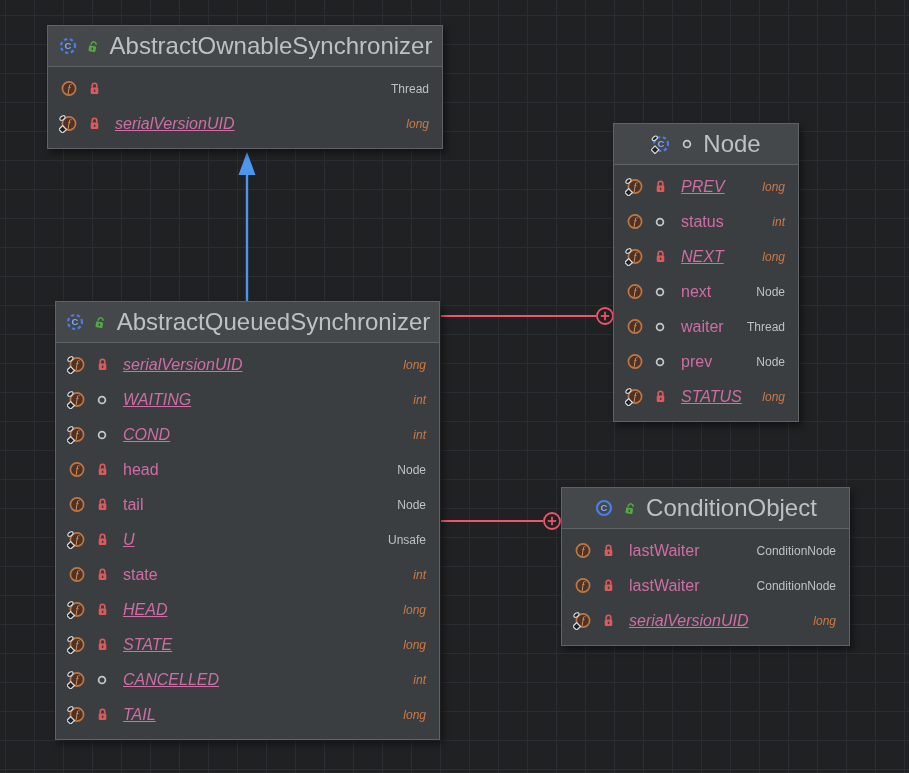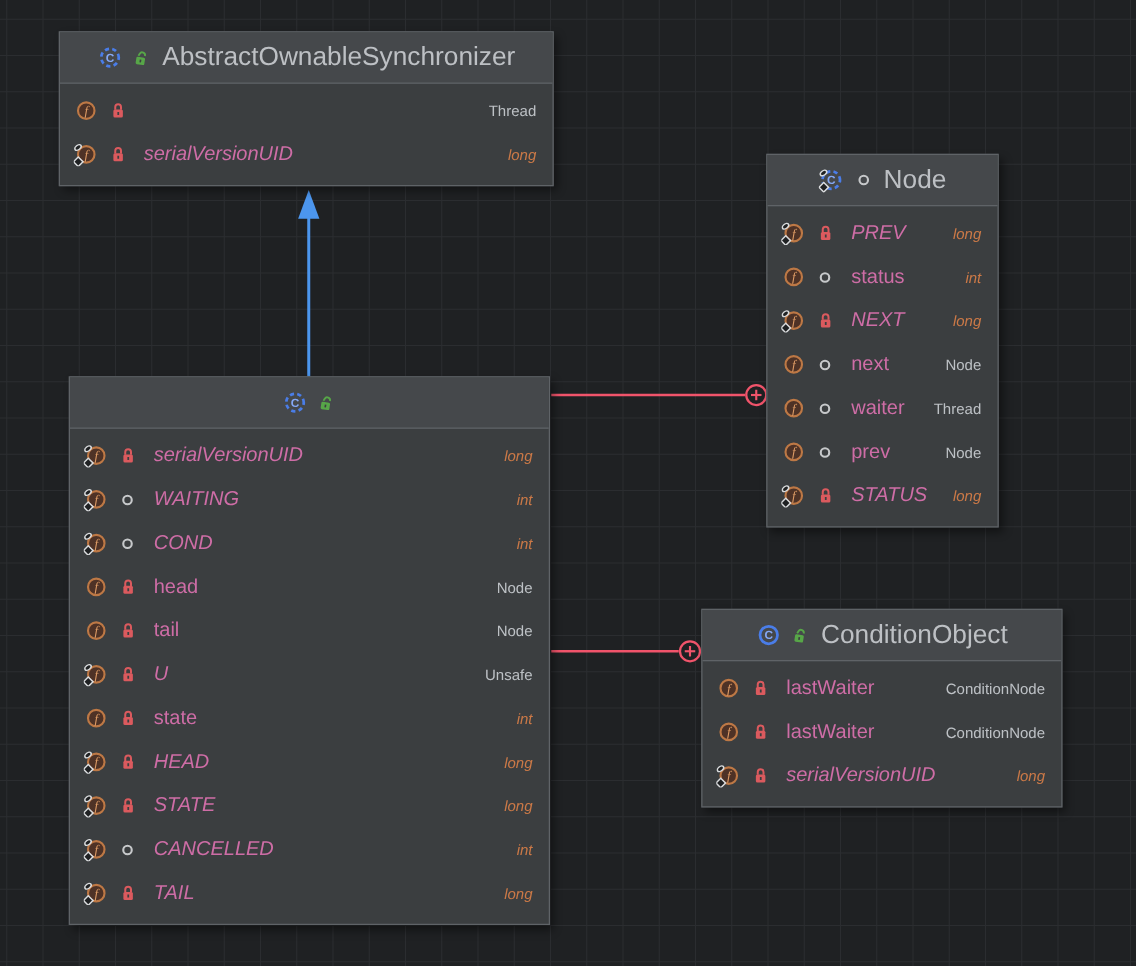--- a/index.html
+++ b/index.html
@@ -21,28 +21,28 @@
     background:var(--node-body,#3B3E40);
     border:1px solid var(--node-border,#5F6367);
     box-shadow:3px 4px 7px rgba(0,0,0,0.45);
   }
   .class-header{
     height:40px;display:flex;align-items:center;justify-content:center;gap:8px;
     background:var(--node-header,#45484B);
     border-bottom:1px solid var(--node-border,#5F6367);
     padding:0 8px;cursor:default;
   }
-  .class-title{font-size:21px;color:var(--title,#BDC0C4);white-space:nowrap;}
+  .class-title{font-size:24px;color:var(--title,#BDC0C4);white-space:nowrap;}
   .fields{padding:4px 0 7px 0;}
   .field-row{height:35px;display:flex;align-items:center;padding:0 13px 0 11px;}
   .ficon{width:19px;height:19px;display:inline-flex;flex:none;}
   .vicon{width:16px;display:inline-flex;justify-content:center;flex:none;margin-left:8px;}
   .hicon{width:20px;height:20px;display:inline-flex;flex:none;}
   .field-name{font-size:16px;color:var(--fname,#CE6DA6);margin-left:13px;white-space:nowrap;}
-  .field-name.static{font-style:italic;}
+  .field-name.static{font-style:italic;text-decoration:underline;}
   .field-type{margin-left:auto;font-size:12px;padding-left:12px;white-space:nowrap;}
   .field-type.primitive{color:var(--tprim,#CB7947);font-style:italic;}
   .field-type.class{color:var(--tclass,#BDC1C5);}
   svg{display:block;}
 </style>
 </head>
 <body>
 
 <div class="canvas" id="canvas" style="--bg: #1F2123; --grid: #2B2D30; --node-body: #3B3E40; --node-header: #45484B; --node-border: #5F6367; --title: #BDC0C4; --fname: #CE6DA6; --tprim: #CB7947; --tclass: #BDC1C5;">
   <svg class="edges" id="edges" width="909" height="773">
@@ -134,20 +134,21 @@
         </span>
         <span class="vicon" style="margin-left:0">
           <svg width="15" height="15" viewBox="0 0 15 15">
       <g transform="rotate(9 7.5 9)">
         <path d="M5.1 7 V5.1 a2.3 2.3 0 0 1 4.5 -0.7" fill="none" stroke="#57A648" stroke-width="1.5" transform="rotate(24 7 4.5)"></path>
         <rect x="2.9" y="6.9" width="7" height="6" rx="1.1" fill="#57A648"></rect>
         <rect x="5.8" y="8.8" width="1.3" height="2.2" fill="#3B3E40"></rect>
             </g>
           </svg>
         </span>
+        <span class="class-title">AbstractQueuedSynchronizer</span>
       </div>
       <div class="fields">
         <div class="field-row">
           <span class="ficon">
             <svg width="19" height="19" viewBox="0 0 19 19">
     <circle cx="10" cy="9.5" r="6.6" fill="#4E3226" stroke="#BD7845" stroke-width="1.7"></circle>
     <text x="10" y="13" text-anchor="middle" font-size="10.5" font-style="italic" fill="#DE9C66" font-family="Liberation Serif, serif">f</text>
     <ellipse cx="3.4" cy="4" rx="2.9" ry="1.8" fill="#1F2123" stroke="#D9DBDD" stroke-width="1.2" transform="rotate(-38 3.4 4)"></ellipse>
               <rect x="0.9" y="12.7" width="5.4" height="5.4" fill="#1F2123" stroke="#D9DBDD" stroke-width="1.2" transform="rotate(45 3.6 15.4)"></rect>
             </svg>

